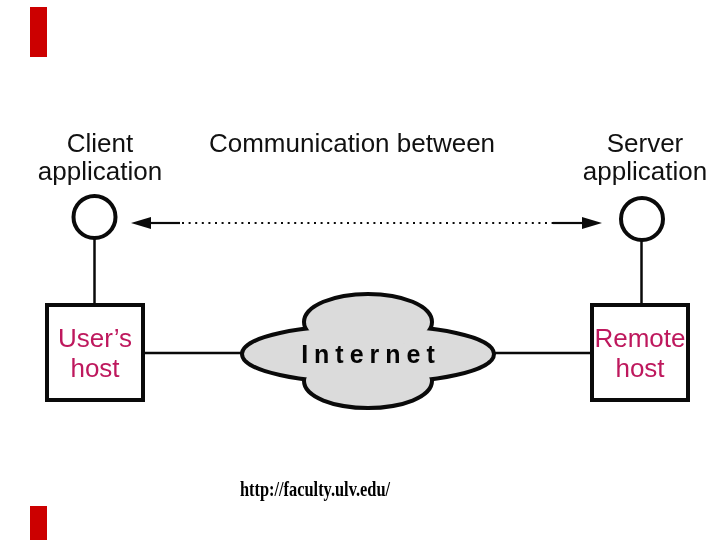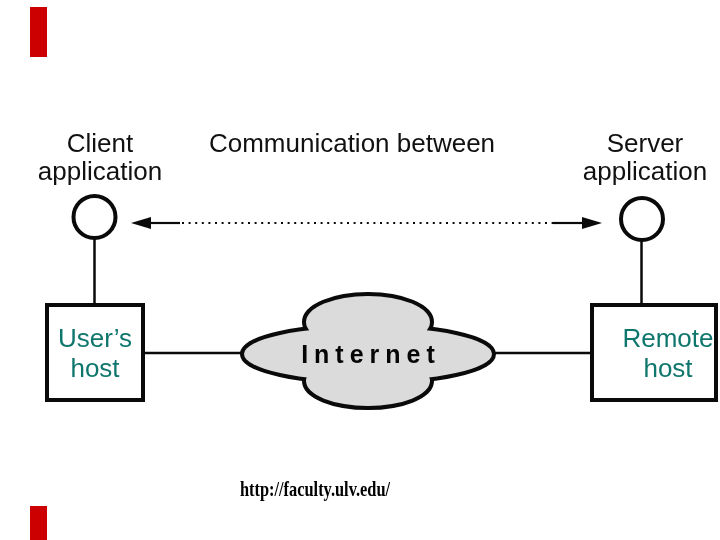--- a/index.html
+++ b/index.html
@@ -16,24 +16,24 @@
     white-space:nowrap;
   }
   .lbl span{display:block;}
   .lbl.client{left:0px;width:200px;}
   .lbl.comm{left:202px;width:300px;}
   .lbl.server{left:545px;width:200px;}
   .host-box{
     position:absolute;top:303px;width:92px;height:91px;
     border:4px solid #0a0a0a;background:#ffffff;
     display:flex;flex-direction:column;align-items:center;justify-content:center;
-    text-align:center;font-size:26px;line-height:30px;color:#0f766e;
+    text-align:center;font-size:26px;line-height:30px;color:#be185d;
   }
   .host-box.left{left:45px;}
-  .host-box.right{left:590px;padding-left:28px;}
+  .host-box.right{left:590px;}
   .diagram-svg{position:absolute;left:0;top:0;}
   .footer-url{
     position:absolute;left:215px;top:477px;width:200px;text-align:center;
     font-family:"Liberation Serif",serif;font-weight:bold;font-size:21px;
     color:#000000;transform:scaleX(0.78);transform-origin:50% 50%;
     white-space:nowrap;
   }
 </style>
 </head>
 <body>

